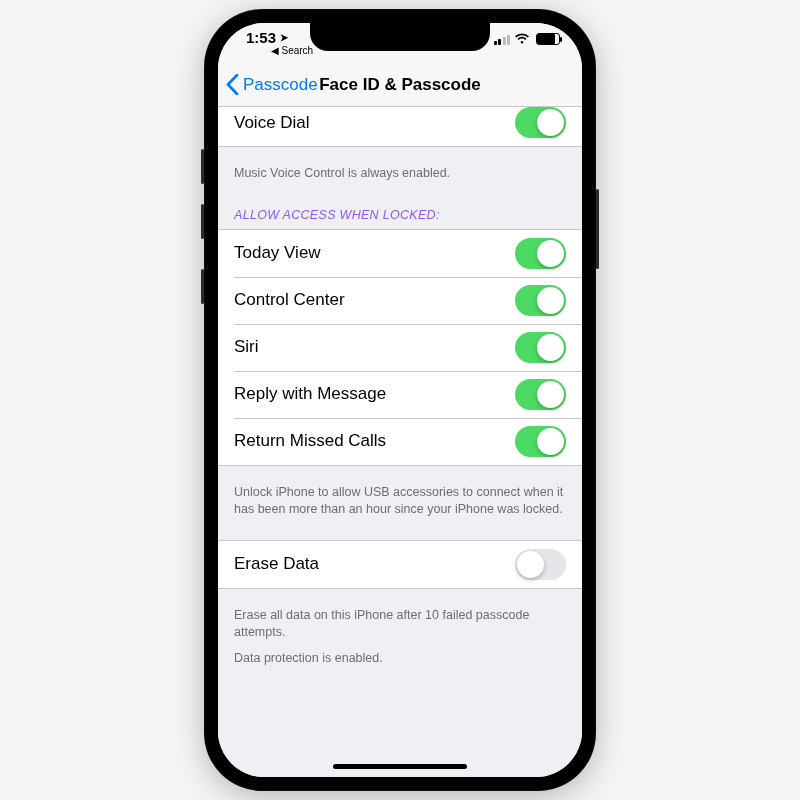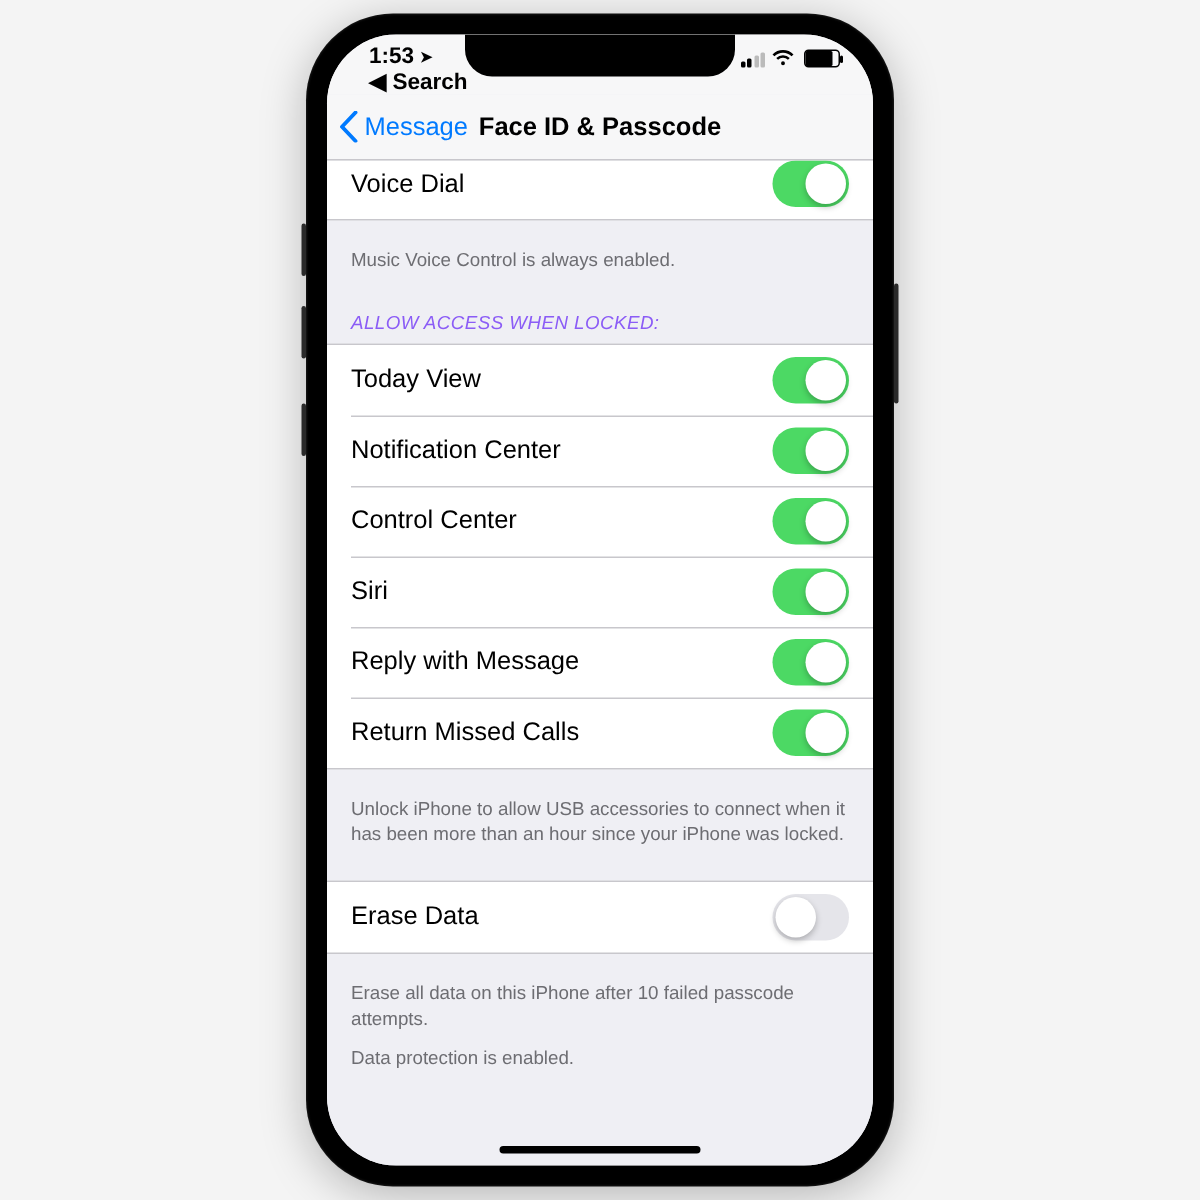--- a/index.html
+++ b/index.html
@@ -40,21 +40,21 @@
   }
   .statusbar {
     height:40px; flex-shrink:0;
     display:flex; align-items:flex-start; justify-content:space-between;
     padding:6px 22px 0 28px; font-size:14px; font-weight:600;
     background:#f7f7f8;
   }
   .sb-left{display:flex;flex-direction:column;align-items:flex-start;gap:0;}
   .sb-time{display:flex;align-items:center;gap:4px;font-size:15px;}
   .loc-icon{font-size:10px;transform:rotate(0deg);}
-  .sb-back{font-size:15px;font-weight:700;color:#000;margin-top:-1px;}
+  .sb-back{font-size:10px;font-weight:400;color:#000;margin-top:-1px;margin-left:25px;}
   .sb-right{display:flex;align-items:center;gap:4px;margin-top:4px;}
   .bars{display:flex;align-items:flex-end;gap:1.5px;height:11px;}
   .bars span{width:3px;background:#000;border-radius:1px;}
   .bars span:nth-child(1){height:4px}
   .bars span:nth-child(2){height:6px}
   .bars span:nth-child(3){height:8px;background:#bbb}
   .bars span:nth-child(4){height:10px;background:#bbb}
   .battery{width:24px;height:12px;border:1px solid #000;border-radius:3px;position:relative;margin-left:2px;}
   .battery::after{content:"";position:absolute;right:-3px;top:3px;width:2px;height:5px;background:#000;border-radius:1px;}
   .battery i{display:block;height:100%;width:80%;background:#000;border-radius:1px;}
@@ -133,21 +133,21 @@
             <i></i>
           </div>
       </div>
     </div>
 
     <div class="navbar">
       <div class="nav-back">
         <svg viewBox="0 0 13 21">
             <path d="M11 1L2 10.5 11 20" stroke="#007aff" stroke-width="2.6" fill="none" stroke-linecap="round" stroke-linejoin="round"></path>
           </svg>
-        <span>Message</span>
+        <span>Passcode</span>
       </div>
       <div class="nav-title">Face ID &amp; Passcode</div>
     </div>
 
     <div class="content">
       <div class="list partial">
         <div class="row">
           <span>Voice Dial</span>
           <div class="toggle on">
               <div class="knob"></div>
@@ -158,26 +158,20 @@
 
       <div class="group-header">Allow Access When Locked:</div>
       <div class="list" id="allow-list">
           <div class="row">
             <span>Today View</span>
             <div class="toggle on">
               <div class="knob"></div>
             </div>
           </div>
           <div class="row">
-            <span>Notification Center</span>
-            <div class="toggle on">
-              <div class="knob"></div>
-            </div>
-          </div>
-          <div class="row">
             <span>Control Center</span>
             <div class="toggle on">
               <div class="knob"></div>
             </div>
           </div>
           <div class="row">
             <span>Siri</span>
             <div class="toggle on">
               <div class="knob"></div>
             </div>

